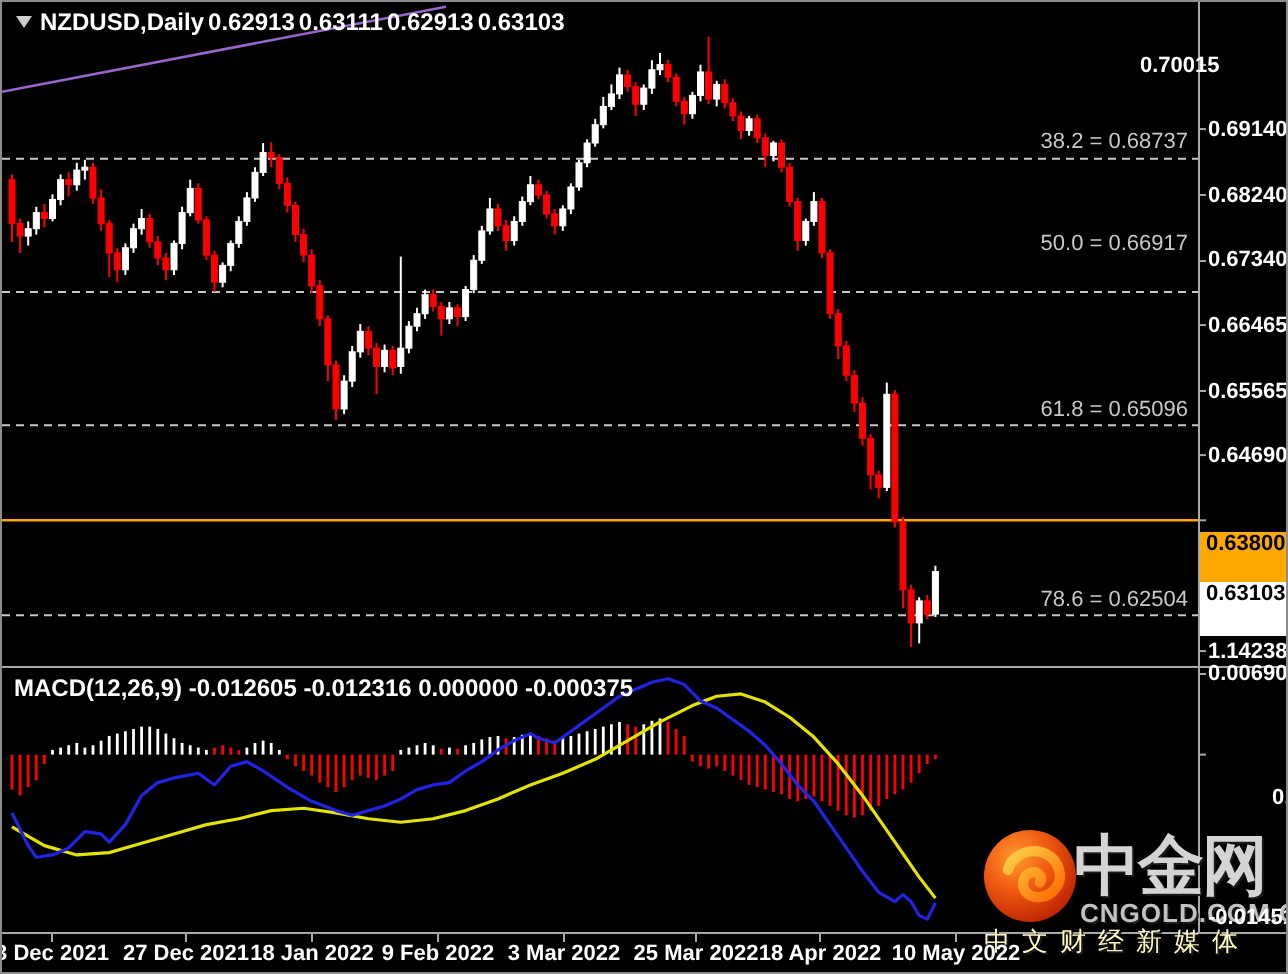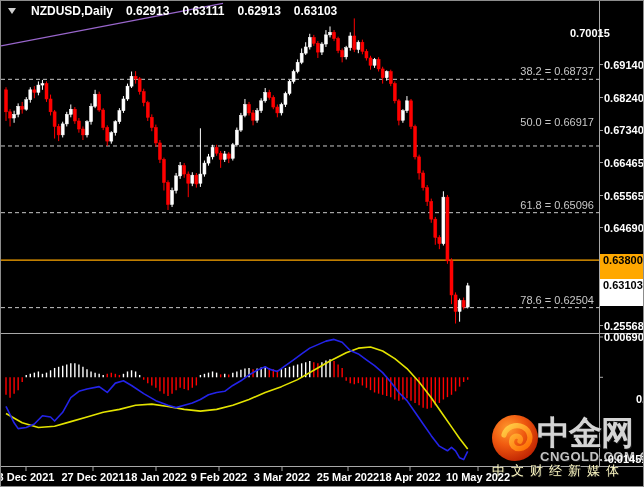--- a/index.html
+++ b/index.html
@@ -3,38 +3,38 @@
 <meta charset="utf-8">
 <style>
   html,body{margin:0;padding:0;background:#000;}
   .win{
     position:relative;width:644px;height:487px;background:#000;
     border:1px solid #8c8c8c;box-sizing:border-box;overflow:hidden;
     font-family:"Liberation Sans",sans-serif;
   }
   svg.plot{position:absolute;left:0;top:0;z-index:0;}
   .titlebar{
-    position:absolute;left:7px;top:3px;z-index:3;display:flex;align-items:center;gap:13px;
+    position:absolute;left:7px;top:3px;z-index:3;display:flex;align-items:center;gap:2px;
     color:#fff;font:700 12px "Liberation Sans",sans-serif;white-space:nowrap;pointer-events:none;
   }
   .tri{width:0;height:0;border-left:4px solid transparent;border-right:4px solid transparent;
        border-top:6px solid #cfcfcf;margin-right:2px;pointer-events:auto;}
   .macdlabel{
     position:absolute;left:6px;top:336px;z-index:2;color:#fff;
     font:700 12px "Liberation Sans",sans-serif;white-space:nowrap;pointer-events:none;
   }
   #labels{position:absolute;left:0;top:0;width:644px;height:487px;z-index:2;pointer-events:none;}
   .axlbl{position:absolute;color:#fff;font:700 11px "Liberation Sans",sans-serif;
          white-space:nowrap;line-height:12px;}
   .timelbl{transform:translateX(-50%);}
   .fiblbl{position:absolute;color:#c8c8c8;font:400 11px "Liberation Sans",sans-serif;
           white-space:nowrap;line-height:11px;}
   .badge{position:absolute;left:599px;width:44px;height:27px;z-index:3;color:#000;
          font:700 11px "Liberation Sans",sans-serif;line-height:13px;padding-left:3px;
-         box-sizing:border-box;pointer-events:none;}
+         box-sizing:border-box;pointer-events:none;margin-top:12px;}
   .wm{position:absolute;left:0;top:0;width:644px;height:347px;z-index:1;pointer-events:none;}
   .wm-logo{position:absolute;left:490px;top:413px;width:48px;height:48px;}
   .wm-brand{position:absolute;left:536px;top:410px;font-size:33px;font-weight:700;
             letter-spacing:-1px;color:#d4d4d4;text-shadow:1px 1px 0 #1a1a1a;}
   .wm-domain{position:absolute;left:539px;top:448px;font-size:13px;font-weight:700;
              letter-spacing:.5px;color:#c2c2c2;text-shadow:1px 1px 0 #1a1a1a;}
   .wm-slogan{position:absolute;left:491px;top:461px;font-size:13px;color:#fef9c3;
              letter-spacing:6px;white-space:nowrap;text-shadow:1px 1px 0 #1a1a1a;}
 </style>
 </head>
@@ -428,21 +428,21 @@
       <div class="fiblbl" style="right: 51px; top: 198.683px;">61.8 = 0.65096</div>
       <div class="fiblbl" style="right: 51px; top: 293.628px;">78.6 = 0.62504</div>
       <div class="axlbl" style="left: 569px; top: 25.5px;">0.70015</div>
       <div class="axlbl" style="left: 603px; top: 57.5513px; text-align: center;">0.69140</div>
       <div class="axlbl" style="left: 603px; top: 90.5183px;">0.68240</div>
       <div class="axlbl" style="left: 603px; top: 123.485px;">0.67340</div>
       <div class="axlbl" style="left: 603px; top: 155.537px;">0.66465</div>
       <div class="axlbl" style="left: 603px; top: 188.504px;">0.65565</div>
       <div class="axlbl" style="left: 603px; top: 220.555px;">0.64690</div>
       <div class="axlbl" style="left: 603px; top: 286.489px;">0.62890</div>
-      <div class="axlbl" style="left: 603px; top: 318.54px;">0.25568</div>
+      <div class="axlbl" style="left: 603px; top: 318.54px;">1.14238</div>
       <div class="axlbl" style="left: 603px; top: 329.999px;">0.006908</div>
       <div class="axlbl" style="left: 603px; top: 392px; padding-left: 32px;">0.00</div>
       <div class="axlbl" style="left: 603px; top: 452px;">-0.014514</div>
       <div class="axlbl timelbl" style="left: 25px; top: 470px;">3 Dec 2021</div>
       <div class="axlbl timelbl" style="left: 92px; top: 470px;">27 Dec 2021</div>
       <div class="axlbl timelbl" style="left: 155px; top: 470px;">18 Jan 2022</div>
       <div class="axlbl timelbl" style="left: 218px; top: 470px;">9 Feb 2022</div>
       <div class="axlbl timelbl" style="left: 281px; top: 470px; text-align: center;">3 Mar 2022</div>
       <div class="axlbl timelbl" style="left: 347px; top: 470px;">25 Mar 2022</div>
       <div class="axlbl timelbl" style="left: 409px; top: 470px;">18 Apr 2022</div>
@@ -473,16 +473,17 @@
 
   <div class="titlebar">
     <span class="tri"></span>
     <span>NZDUSD,Daily</span>
     <span>0.62913</span>
     <span>0.63111</span>
     <span>0.62913</span>
     <span>0.63103</span>
   </div>
 
+  <div class="macdlabel">MACD(12,26,9) -0.012605 -0.012316 0.000000 -0.000375</div>
 
   <div class="badge" id="badge-h" style="background: rgb(255, 168, 0); top: 252.656px;">0.63800</div>
   <div class="badge" id="badge-c" style="background: rgb(255, 255, 255); top: 278.187px;">0.63103</div>
 </div>
 
 </body></html>

